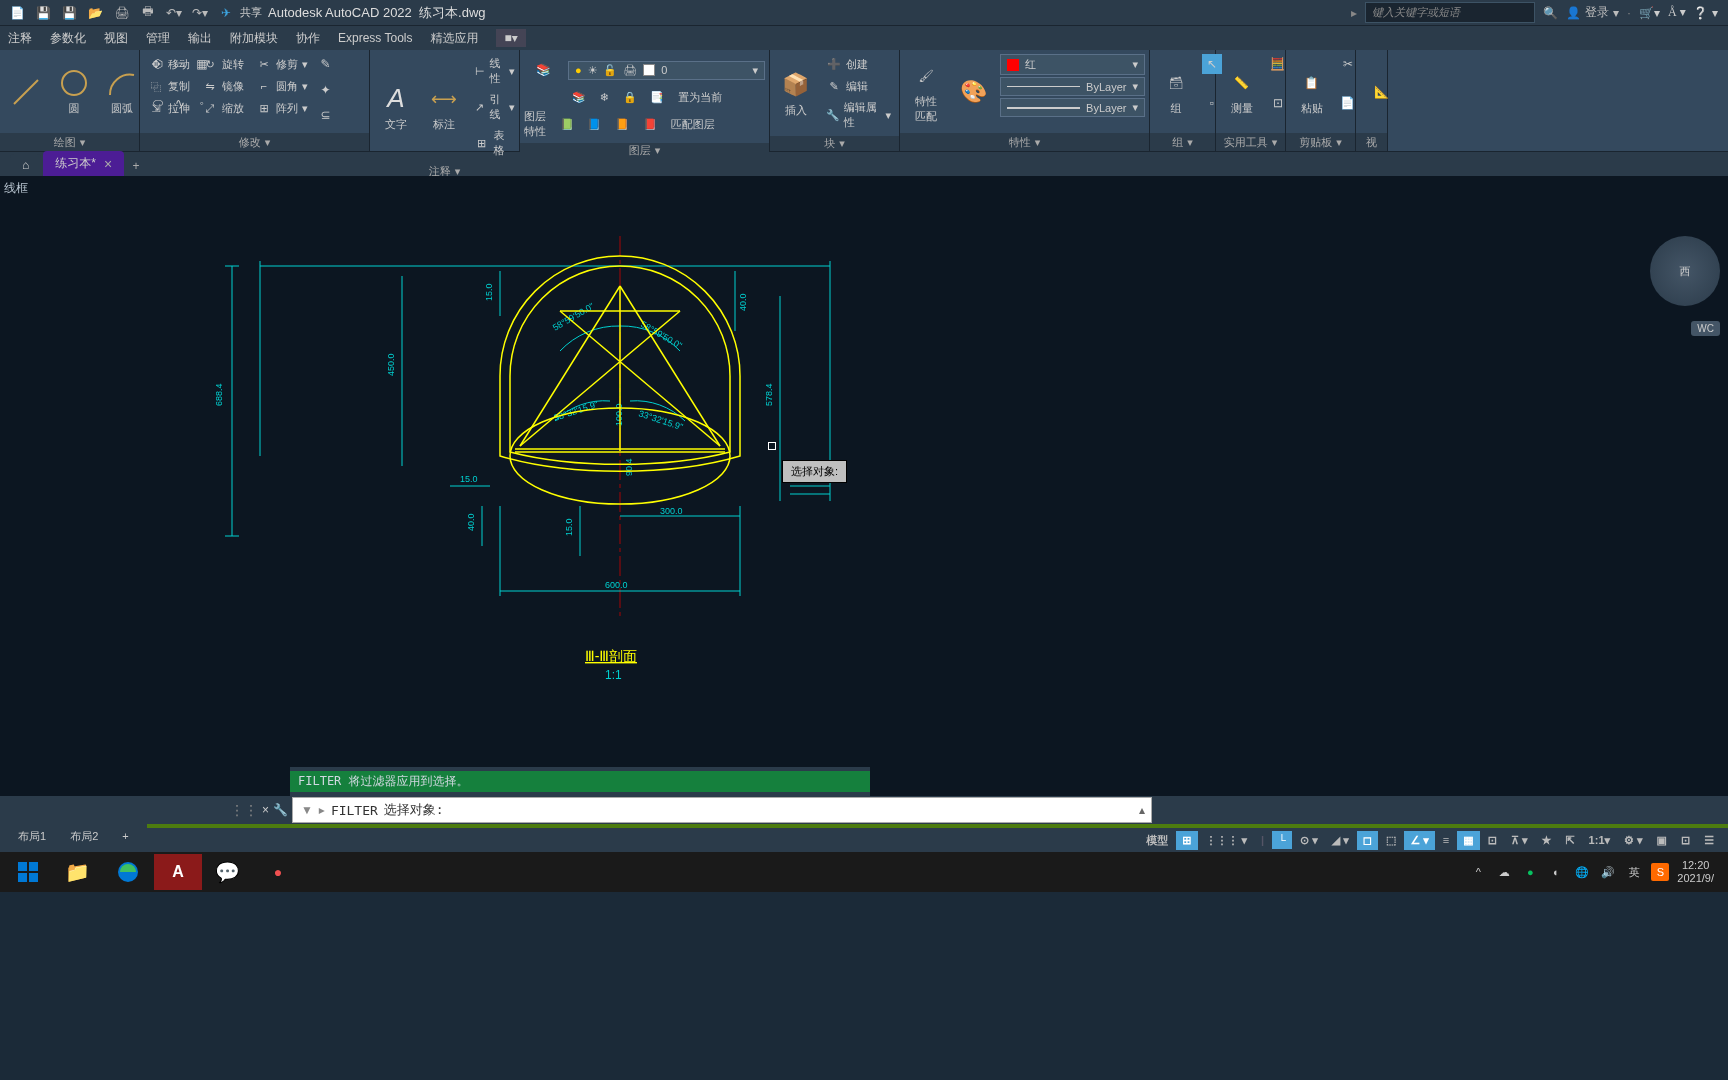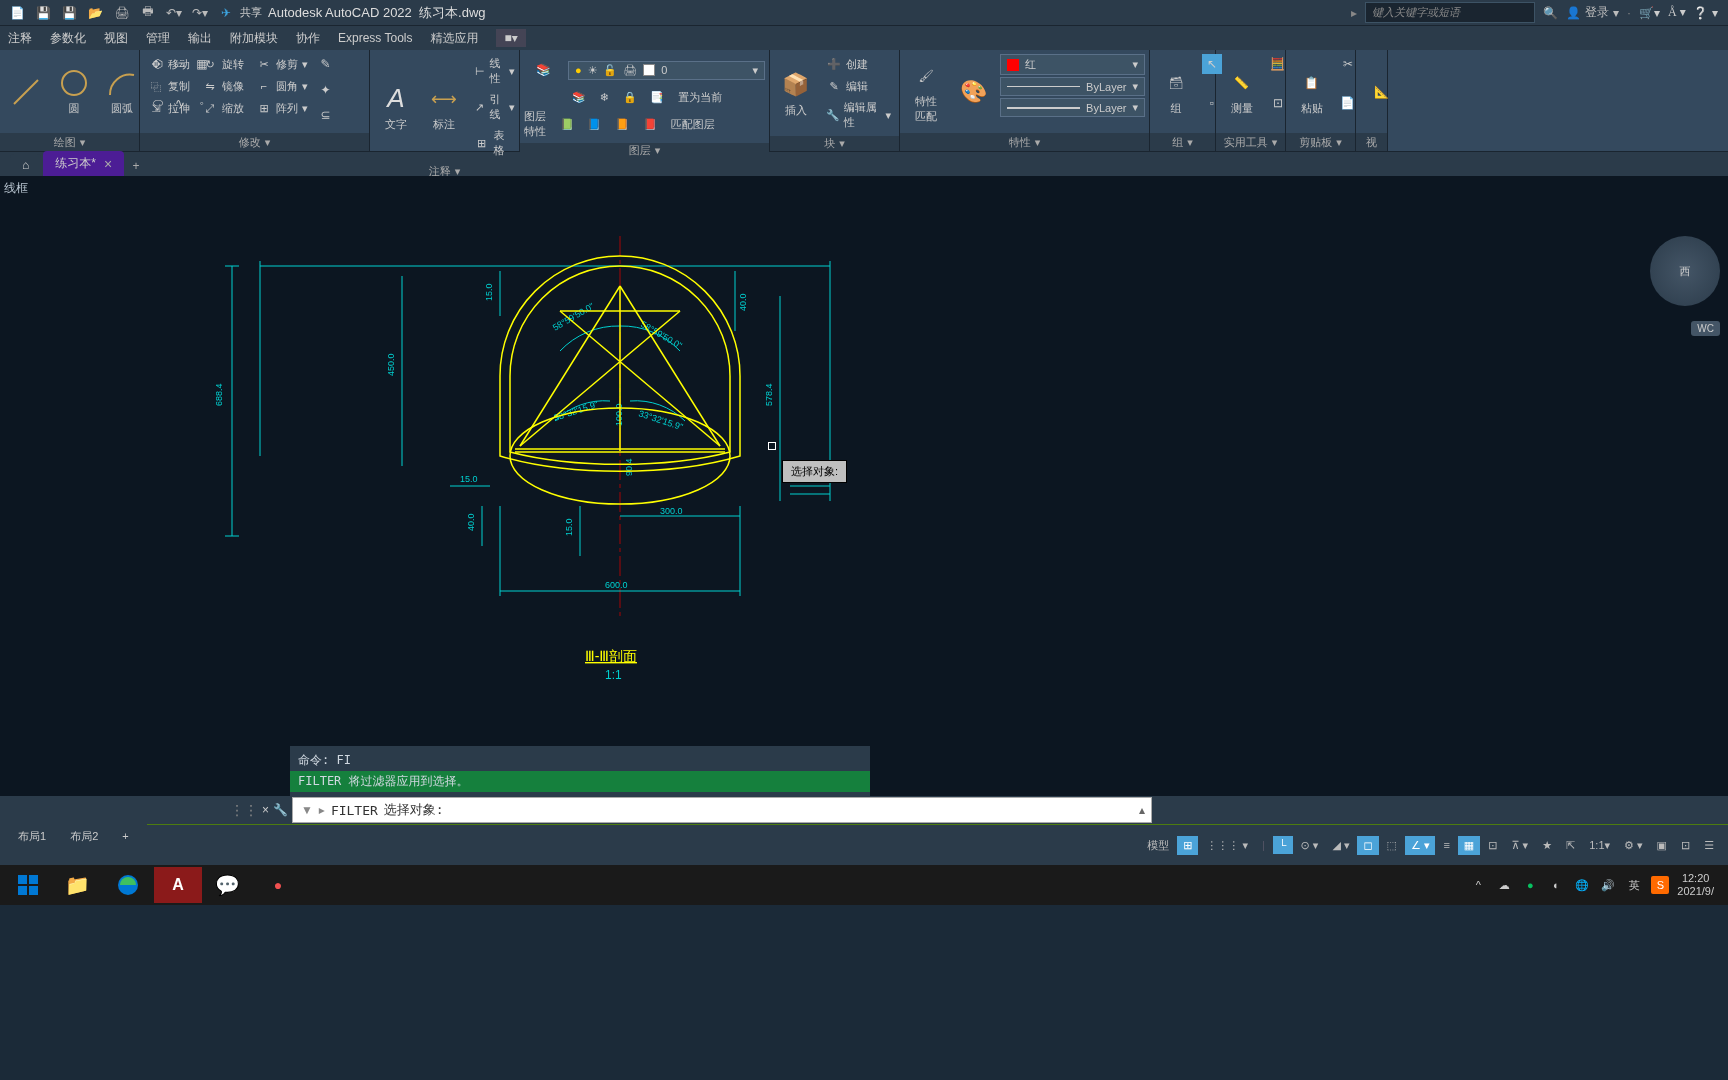--- a/index.html
+++ b/index.html
@@ -53,21 +53,21 @@
     .cmd-handle { color: #888; font-size: 14px; }
     .cmd-close { color: #555; cursor: pointer; }
     .cmdline-input { flex: 1; background: #fff; border: 1px solid #aaa; padding: 3px 8px; display: flex; align-items: center; gap: 6px; max-width: 860px; }
     .cmd-text { font-family: Consolas, monospace; font-size: 13px; color: #333; }
     .cmd-bold { font-weight: normal; }
     .cmd-arrow { position: absolute; right: 6px; color: #666; }
     
     .layout-tabs { height: 24px; background: #2b3b4a; display: flex; align-items: center; padding: 0 8px; gap: 4px; }
     .layout-tab { padding: 3px 10px; color: #ccc; font-size: 11px; cursor: pointer; }
     
-    .statusbar { height: 41px; background: #2b3b4a; display: flex; align-items: center; justify-content: flex-end; padding: 0 8px; gap: 2px; border-top: 1px solid #4d7c0f; }
+    .statusbar { height: 28px; background: #2b3b4a; display: flex; align-items: center; justify-content: flex-end; padding: 0 8px; gap: 2px; border-top: 4px solid #4d7c0f; font-weight: bold; }
     .status-btn { padding: 3px 6px; color: #bbb; font-size: 11px; cursor: pointer; display: flex; align-items: center; }
     .status-btn.active { background: #4ba3d8; color: #fff; }
     
     .taskbar { height: 40px; background: #1a1a1a; display: flex; align-items: center; padding: 0 4px; gap: 2px; }
     .task-item { width: 48px; height: 36px; display: flex; align-items: center; justify-content: center; cursor: pointer; }
     .task-right { margin-left: auto; display: flex; align-items: center; gap: 8px; color: #ccc; font-size: 11px; padding-right: 10px; }
     .tray-icon { width: 18px; height: 18px; display: flex; align-items: center; justify-content: center; }
   </style>
 </head>
 <body>
@@ -443,21 +443,20 @@
 
   <div class="cursor-box" style="left:768px;top:266px"></div>
   <div class="tooltip-select" style="left:782px;top:284px">选择对象:</div>
 
   <div class="viewcube">
       <span>西</span>
     </div>
   <div class="wcs-badge">WC</div>
 
   <div class="command-history" style="position:absolute;bottom:0;left:290px;width:580px">
-    <div class="history-line" style="background:transparent">命令: FI</div>
     <div class="history-line">FILTER 将过滤器应用到选择。</div>
   </div>
 </div>
 
 <div class="cmdline-row" style="background:#2b3b4a;padding-left:230px">
   <span class="cmd-handle" style="color:#888">⋮⋮</span>
   <span class="cmd-close" style="color:#ccc">×</span>
   <span style="color:#ccc">🔧</span>
   <div class="cmdline-input" style="position:relative">
     <span style="color:#888">▼</span>

